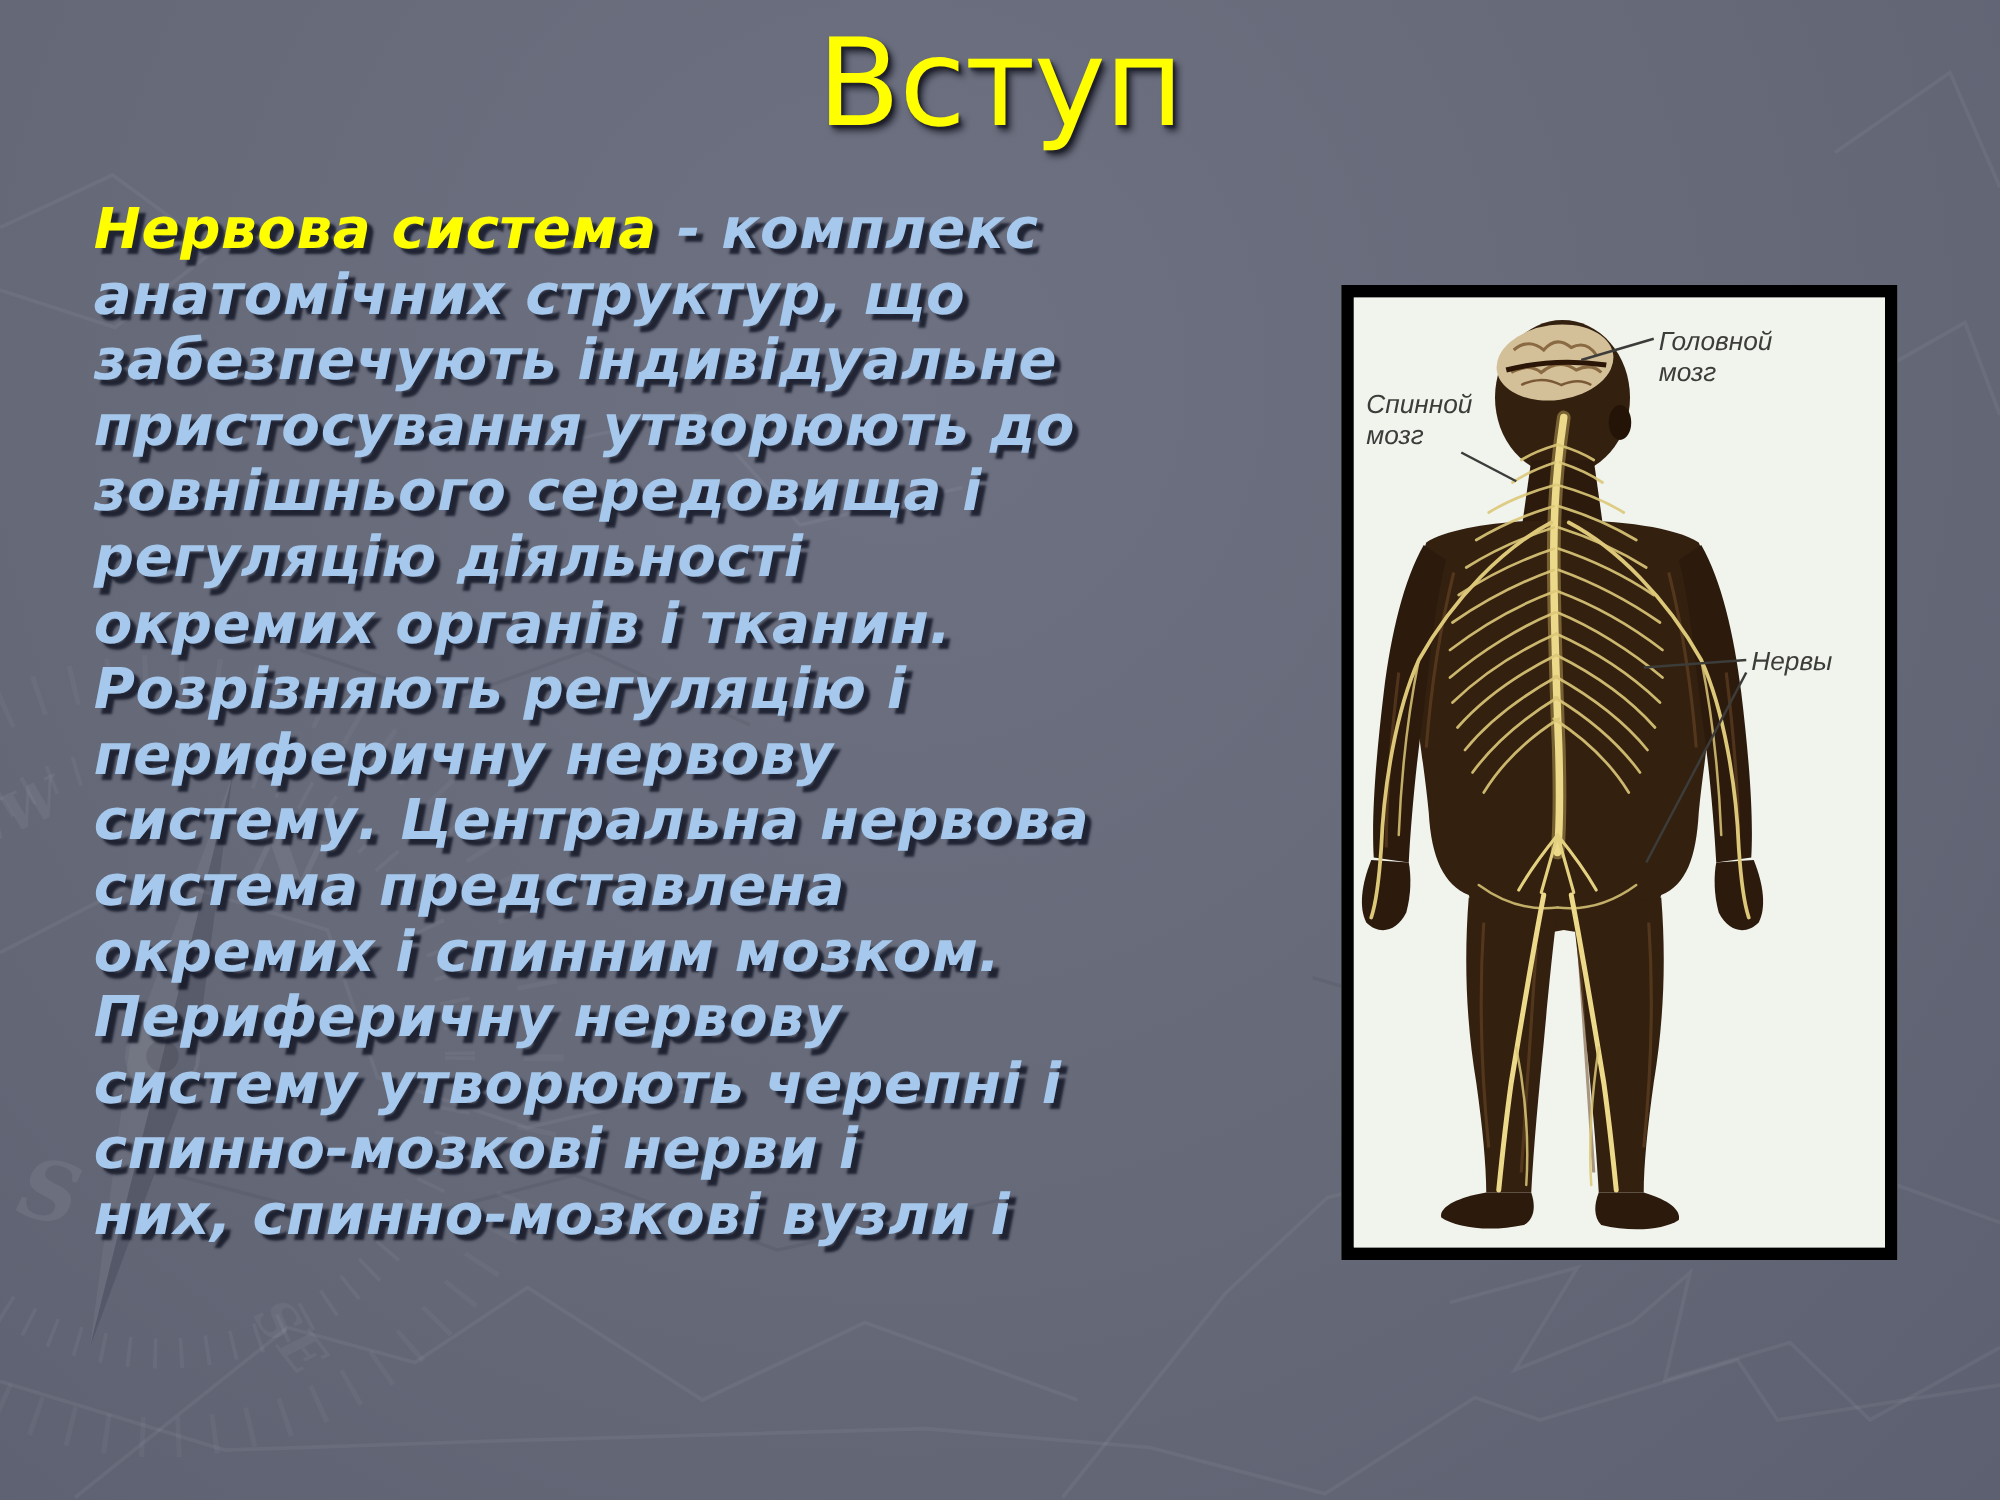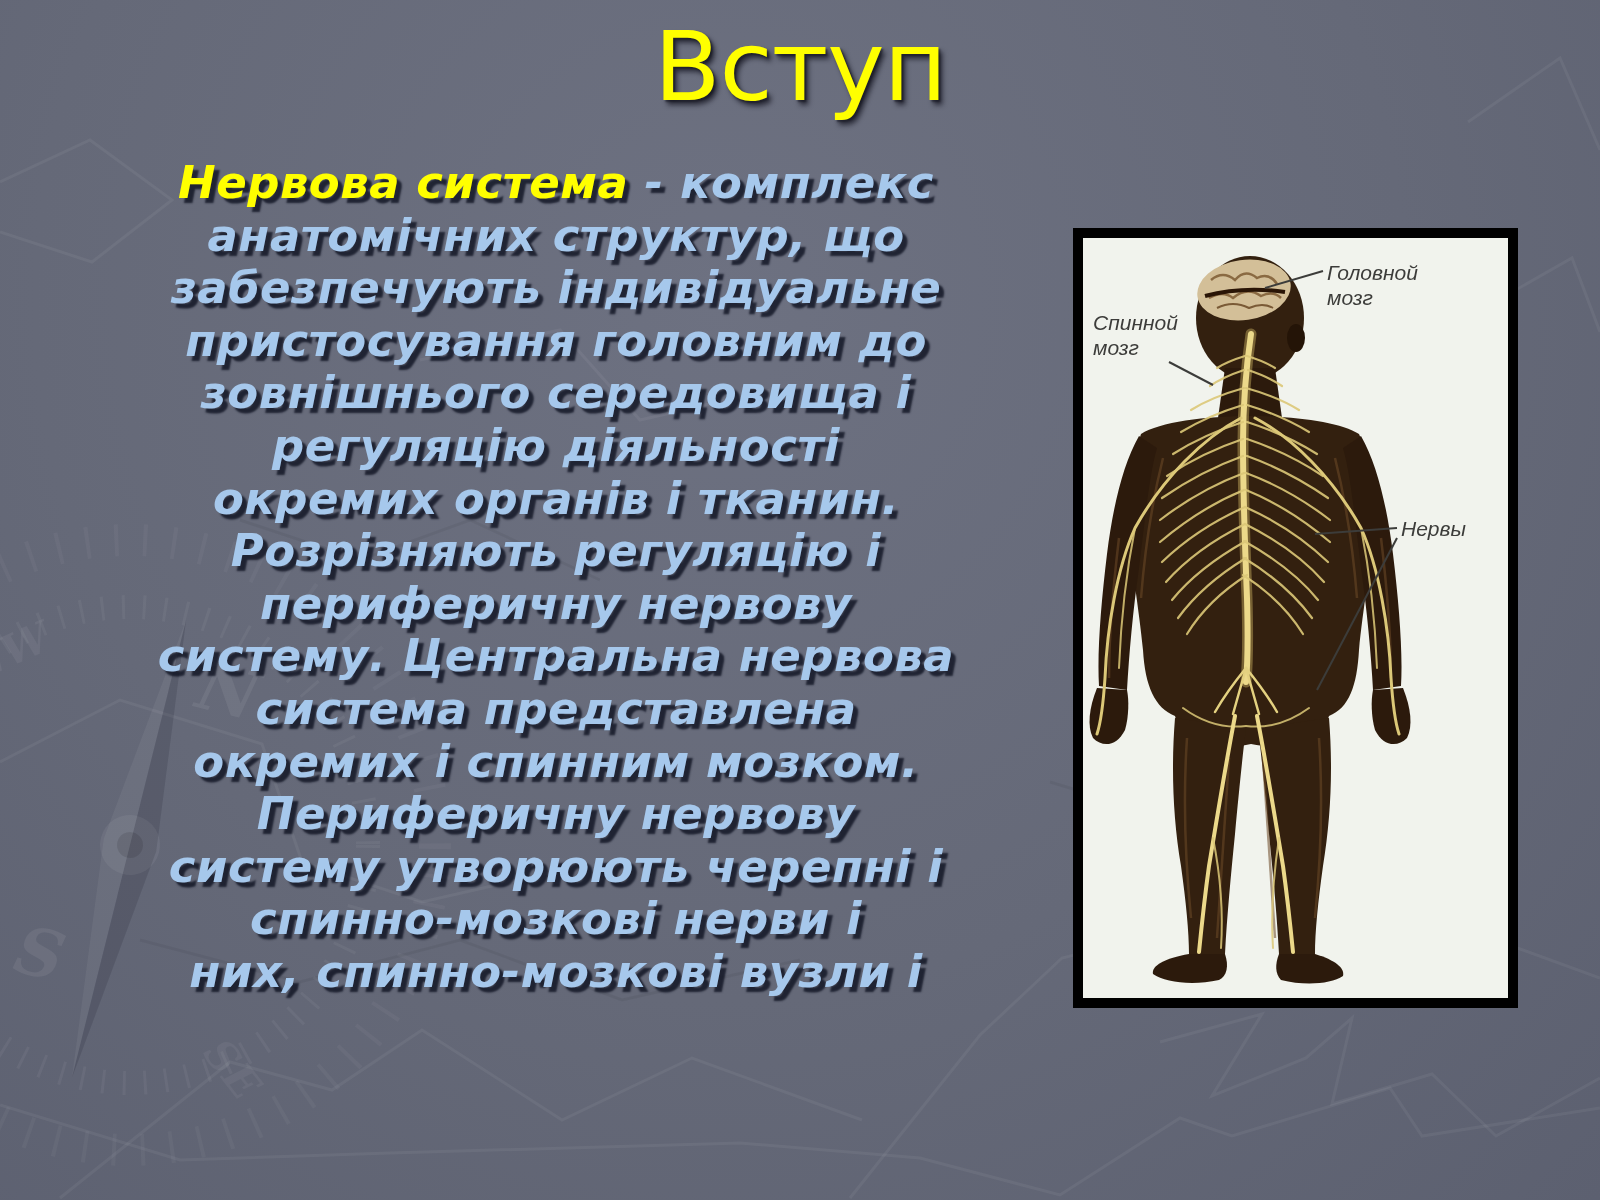--- a/index.html
+++ b/index.html
@@ -9,21 +9,21 @@
     font-family:"Liberation Sans",sans-serif;
   }
   .bg-layer{position:absolute;left:0;top:0;width:1600px;height:1200px;pointer-events:none;}
   .title{
     position:absolute;left:0;top:14px;width:1600px;text-align:center;
     font-family:"DejaVu Sans",sans-serif;font-size:97px;font-weight:500;line-height:1.1;
     color:#ffff00;letter-spacing:-1px;
     text-shadow:4px 5px 5px rgba(10,10,22,.65), 2px 2px 2px rgba(10,10,22,.5);
   }
   .body-text{
-    position:absolute;left:75px;top:157px;width:962px;text-align:center;
+    position:absolute;left:75px;top:157px;width:962px;text-align:left;
     font-family:"DejaVu Sans",sans-serif;font-style:oblique;font-weight:bold;
     font-size:45px;line-height:52.6px;color:#a6c8ec;letter-spacing:.5px;
     text-shadow:5px 5px 2px rgba(14,17,32,.8);
   }
   .body-text .hl{color:#ffff00;}
   .figure-frame{
     position:absolute;left:1073px;top:228px;width:445px;height:780px;
     border:10px solid #000;box-sizing:border-box;background:#f1f3ed;
   }
   .figure-frame svg{display:block;}
@@ -66,21 +66,21 @@
     </g>
   </svg>
 
   <div class="title">Вступ</div>
 
   <div class="body-text">
     <div class="line"><span class="hl">Нервова система</span><span> - комплекс</span></div>
     <div id="lines-container">
         <div class="line">анатомічних структур, що</div>
         <div class="line">забезпечують індивідуальне</div>
-        <div class="line">пристосування головним до</div>
+        <div class="line">пристосування утворюють до</div>
         <div class="line">зовнішнього середовища і</div>
         <div class="line">регуляцію діяльності</div>
         <div class="line">окремих органів і тканин.</div>
         <div class="line">Розрізняють регуляцію і</div>
         <div class="line">периферичну нервову</div>
         <div class="line">систему. Центральна нервова</div>
         <div class="line">система представлена</div>
         <div class="line">окремих і спинним мозком.</div>
         <div class="line">Периферичну нервову</div>
         <div class="line">систему утворюють черепні і</div>

